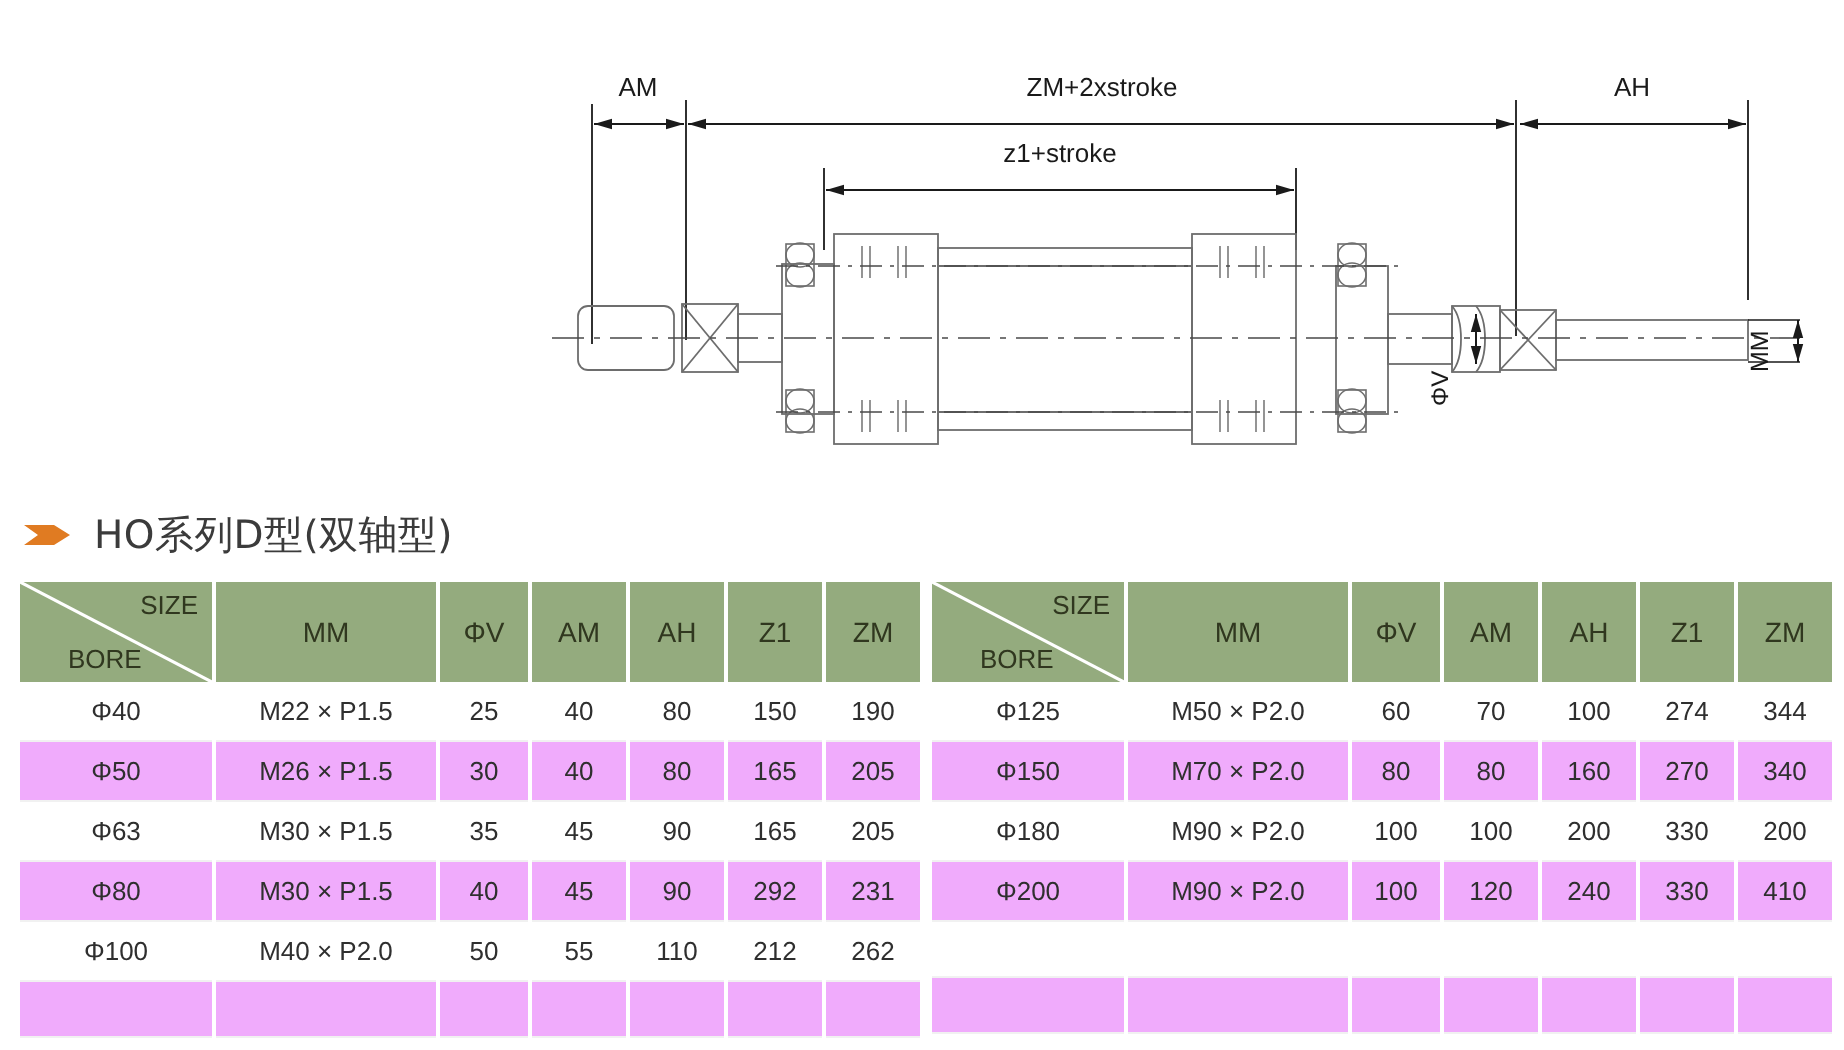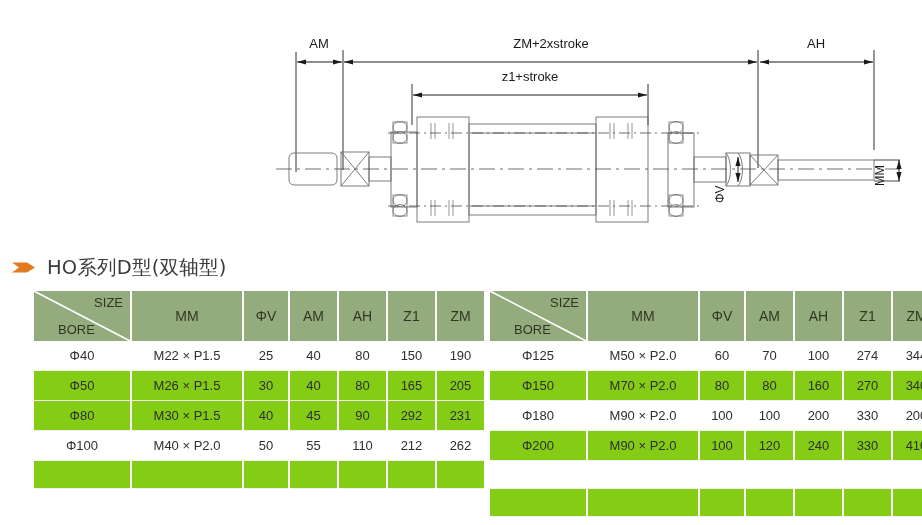--- a/index.html
+++ b/index.html
@@ -46,21 +46,20 @@
     color: #3b3b3b;
     letter-spacing: 0.2px;
     white-space: nowrap;
     font-family: "DejaVu Sans", "Liberation Sans", sans-serif;
   }
 
   
   .spec-table-wrap {
     position: absolute;
     top: 291px;
-    margin-left: 24px;
   }
   #table-left-wrap  { left: 8px;   width: 437px; }
   #table-right-wrap { left: 464px; width: 450px; }
 
   table.spec-table {
     border-collapse: separate;
     border-spacing: 2px 0;
     width: 100%;
     table-layout: fixed;
   }
@@ -80,21 +79,21 @@
     background: #94ab7e;
     color: #30371f;
     font-size: 14px;
   }
   table.spec-table tbody td {
     height: 29px;
     background: #ffffff;
     border-bottom: 1px solid #f1f1f1;
   }
   table.spec-table tbody tr.alt td {
-    background: #84cc16;
+    background: #f0abfc;
   }
   table.spec-table tbody tr.blank td {
     height: 27px;
   }
 
   
   th.corner-cell {
     position: relative;
     background: #94ab7e;
     padding: 0;
@@ -311,20 +310,29 @@
       </tr>
       <tr class="alt">
         <td>Φ50</td>
         <td>M26 × P1.5</td>
         <td>30</td>
         <td>40</td>
         <td>80</td>
         <td>165</td>
         <td>205</td>
       </tr>
+      <tr>
+        <td>Φ63</td>
+        <td>M30 × P1.5</td>
+        <td>35</td>
+        <td>45</td>
+        <td>90</td>
+        <td>165</td>
+        <td>205</td>
+      </tr>
       <tr class="alt">
         <td>Φ80</td>
         <td>M30 × P1.5</td>
         <td>40</td>
         <td>45</td>
         <td>90</td>
         <td>292</td>
         <td>231</td>
       </tr>
       <tr>

